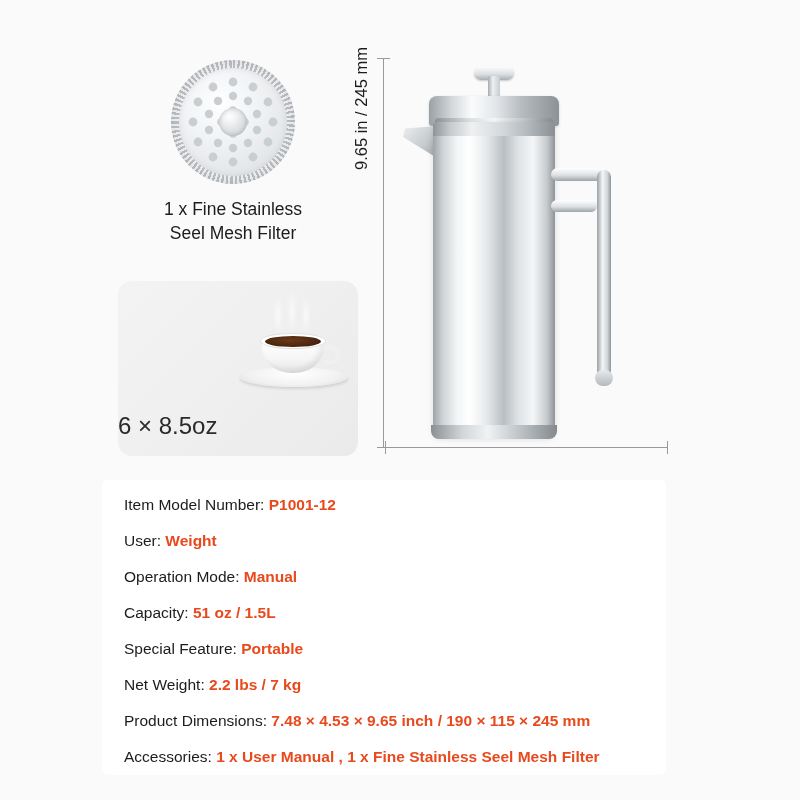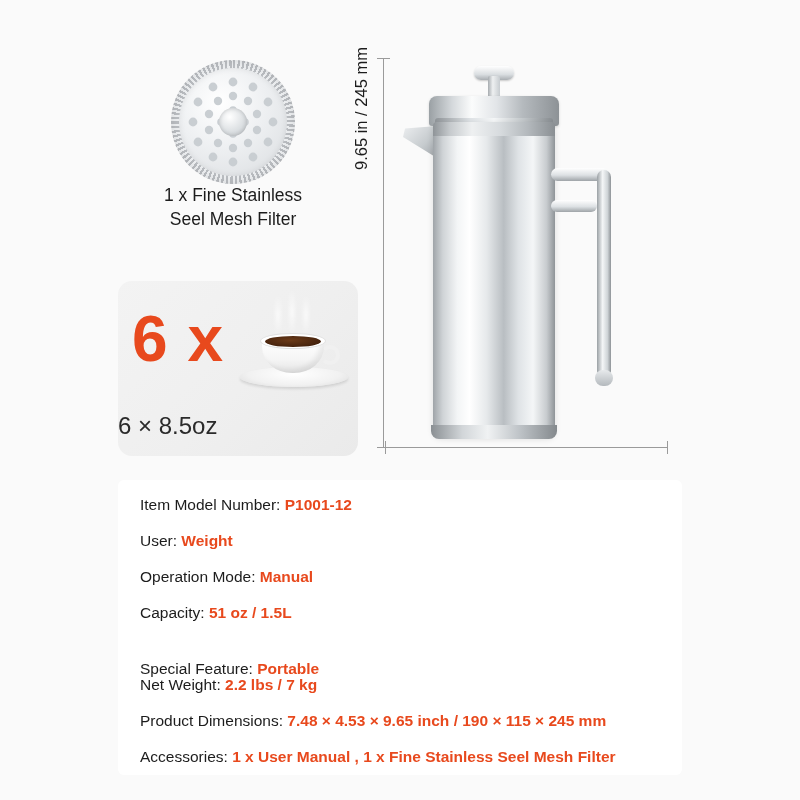--- a/index.html
+++ b/index.html
@@ -62,20 +62,21 @@
   }
   .filter-disc .hub {
     position: absolute;
     left: 48px; top: 48px;
     width: 28px; height: 28px;
     border-radius: 50%;
     background: radial-gradient(circle at 38% 32%, #ffffff 0%, #dadee1 60%, #b9bdc1 100%);
     box-shadow: inset 0 0 4px rgba(0,0,0,0.18);
   }
   #filter-caption {
+    margin-top: 14px;
     font-size: 17.5px;
     line-height: 1.35;
     color: #1c1c1c;
     white-space: pre-line;
   }
 
   
   #cups-card {
     position: absolute;
     left: 118px;
@@ -332,21 +333,21 @@
     top: 452px;
     width: 283px;
     text-align: center;
     font-size: 16.5px;
     color: #1c1c1c;
   }
 
   
   #spec-card {
     position: absolute;
-    left: 118px;
+    left: 102px;
     top: 480px;
     width: 564px;
     height: 295px;
     background: #ffffff;
     border-radius: 6px;
   }
   .spec-row {
     position: absolute;
     left: 22px;
     font-size: 15.5px;
@@ -397,21 +398,20 @@
             <circle cx="42" cy="54" r="3.8"></circle>
         </g>
       </svg>
       <div class="hub"></div>
     </div>
     <div id="filter-caption">1 x Fine Stainless
 Seel Mesh Filter</div>
   </div>
 
   <div id="cups-card">
-    <div id="cups-six">6 x</div>
     <div class="cup-wrap">
       <div class="steam" style="left:38px;"></div>
       <div class="steam" style="left:52px; top:-6px; height:46px;"></div>
       <div class="steam" style="left:66px;"></div>
       <div class="saucer"></div>
       <div class="cup-handle"></div>
       <div class="cup-body"></div>
       <div class="cup-rim"></div>
       <div class="cup-coffee"></div>
     </div>
@@ -452,21 +452,21 @@
       <span class="v">Weight</span>
     </div>
     <div class="spec-row" style="top:88px;">
       <span>Operation Mode:</span>
       <span class="v">Manual</span>
     </div>
     <div class="spec-row" style="top:124px;">
       <span>Capacity:</span>
       <span class="v">51 oz / 1.5L</span>
     </div>
-    <div class="spec-row" style="top:160px;margin-top:20px;">
+    <div class="spec-row" style="top:160px;">
       <span>Special Feature:</span>
       <span class="v">Portable</span>
     </div>
     <div class="spec-row" style="top:196px;">
       <span>Net Weight:</span>
       <span class="v">2.2 lbs / 7 kg</span>
     </div>
     <div class="spec-row" style="top:232px;">
       <span>Product Dimensions:</span>
       <span class="v">7.48 × 4.53 × 9.65 inch / 190 × 115 × 245 mm</span>

